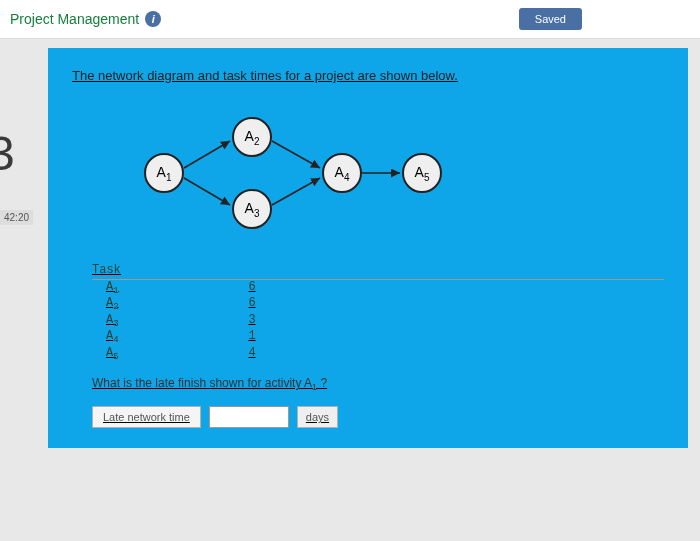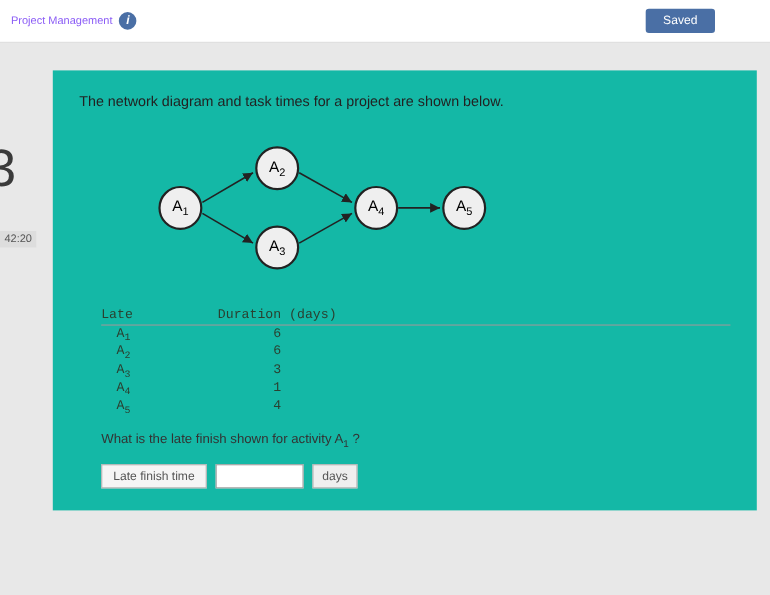--- a/index.html
+++ b/index.html
@@ -13,52 +13,53 @@
 }
 .header {
   background: #fff;
   padding: 8px 10px;
   display: flex;
   align-items: center;
   justify-content: space-between;
   border-bottom: 1px solid #ddd;
 }
 .header-left { display: flex; align-items: center; gap: 6px; }
-.title { font-size: 10px; color: #8b5cf6; }
+.title { font-size: 14px; color: #15803d; }
 .info-icon {
   width: 16px; height: 16px; border-radius: 50%;
   background: #4a6fa5; color: #fff; display: flex;
   align-items: center; justify-content: center;
   font-size: 11px; font-weight: bold; font-style: italic;
 }
 .saved-badge {
   background: #4a6fa5; color: #fff;
   padding: 5px 16px; border-radius: 3px;
-  font-size: 11px; margin-right: 40px;
+  font-size: 11px; margin-right: 108px;
 }
 .left-strip {
   position: absolute; left: 0; top: 40px;
   width: 38px; height: 500px;
 }
 .big-num {
   font-size: 48px; font-weight: 400; color: #3a3a3a;
   position: absolute; left: -12px; top: 90px;
   line-height: 1;
 }
 .timer {
   position: absolute; left: 0; top: 170px;
   font-size: 10px; color: #555;
   background: #ddd; padding: 2px 4px; text-align: right;
 }
 .content {
   position: absolute;
-  left: 48px; top: 64px;
+  left: 48px; top: 48px;
   width: 640px;
-  background: #14b8a6;
+  background: #0ea5e9;
   padding: 20px 24px;
+  text-decoration: underline;
 }
 .prompt { font-size: 13px; color: #222; margin-bottom: 20px; }
 .diagram {
   position: relative;
   width: 380px; height: 140px;
   margin: 10px 0 20px 40px;
 }
 .node {
   position: absolute;
   width: 40px; height: 40px;
@@ -164,22 +165,21 @@
     <div class="node" style="left:210px;top:50px">
       <span class="node-label"><span>A</span><sub>4</sub></span>
     </div>
     <div class="node" style="left:290px;top:50px">
       <span class="node-label"><span>A</span><sub>5</sub></span>
     </div>
   </div>
 
   <div class="table">
     <div class="table-header">
-      <div class="th-task">Late</div>
-      <div class="th-dur">Duration (days)</div>
+      <div class="th-task">Task</div>
     </div>
     <div class="table-row">
       <div class="td-task"><span>A</span><sub>1</sub></div>
       <div class="td-dur">6</div>
     </div>
     <div class="table-row">
       <div class="td-task"><span>A</span><sub>2</sub></div>
       <div class="td-dur">6</div>
     </div>
     <div class="table-row">
@@ -194,17 +194,17 @@
       <div class="td-task"><span>A</span><sub>5</sub></div>
       <div class="td-dur">4</div>
     </div>
   </div>
 
   <div class="question">
     <span>What is the late finish shown for activity A</span><sub>1</sub><span> ?</span>
   </div>
 
   <div class="answer-row">
-    <div class="answer-label">Late finish time</div>
+    <div class="answer-label">Late network time</div>
     <input class="answer-input" type="text" style="">
     <div class="unit">days</div>
   </div>
 </div>
 
 </body></html>

